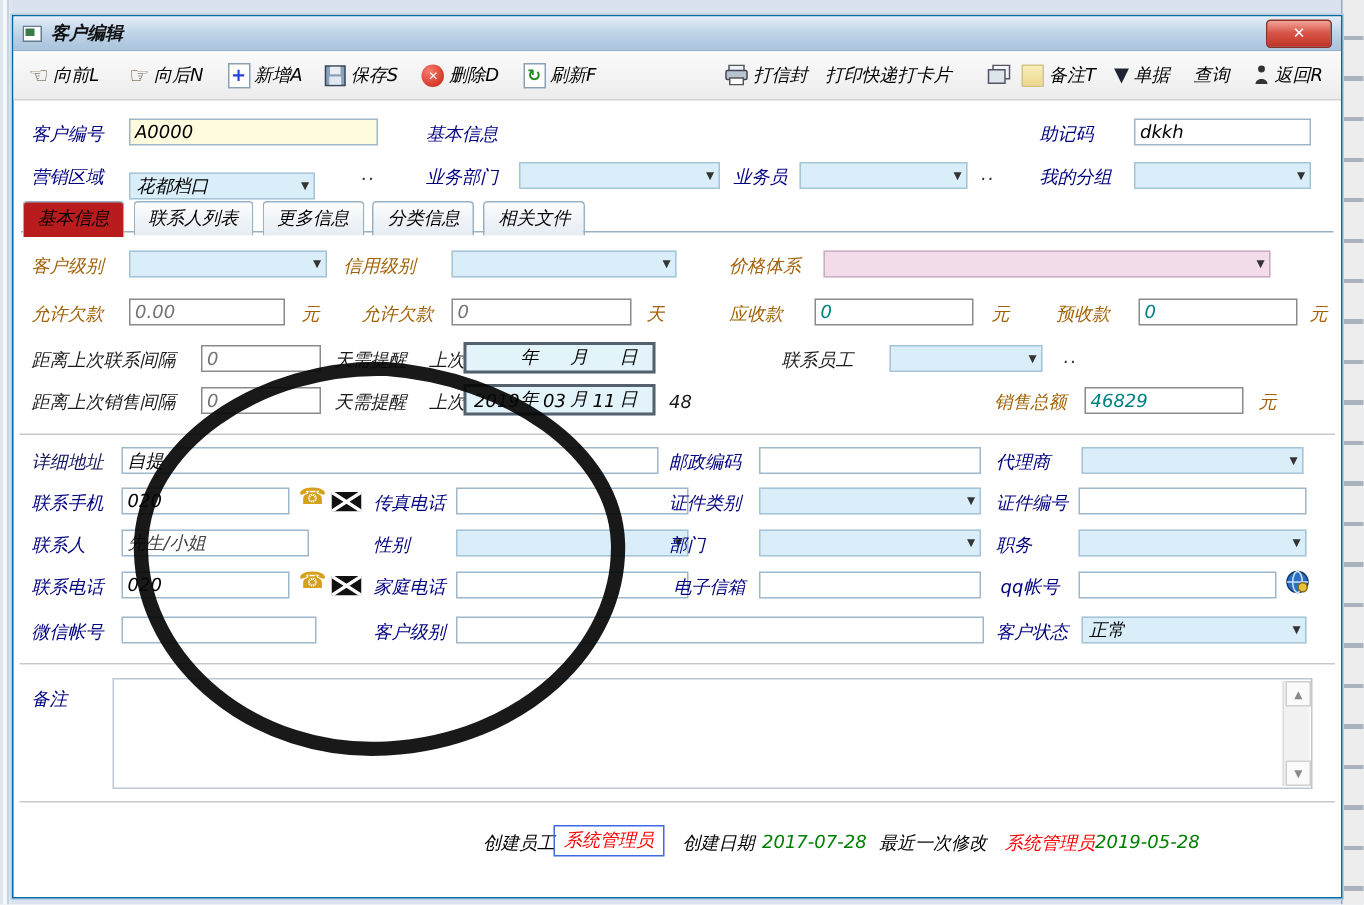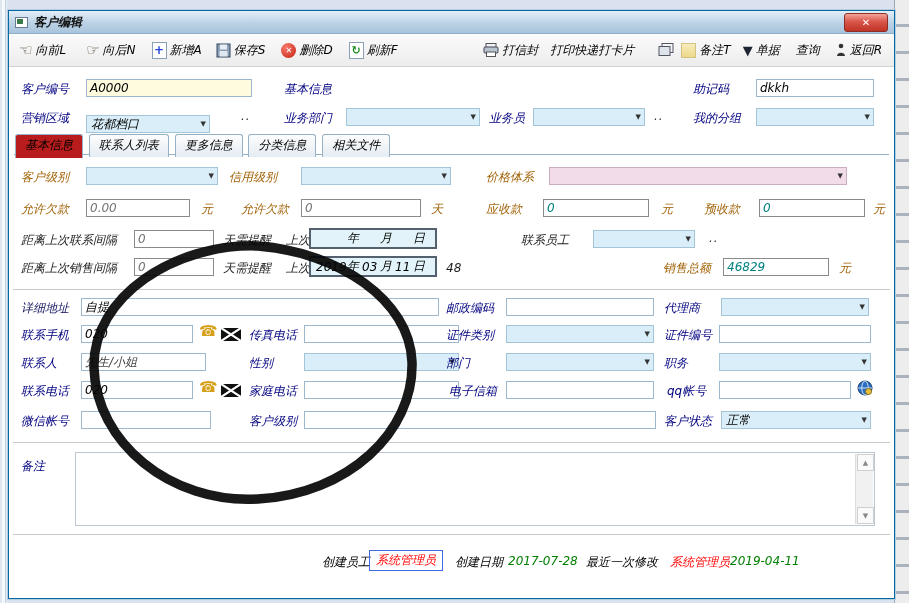--- a/index.html
+++ b/index.html
@@ -352,19 +352,19 @@
   </div>
 
   <div class="abs divider" style="left:4px;right:4px;top:523px"></div>
 
   <span class="abs blk" style="left:313px;top:543px">创建员工</span>
   <span class="abs adminbox" style="left:360px;top:539px">系统管理员</span>
   <span class="abs blk" style="left:446px;top:543px">创建日期</span>
   <span class="abs green" style="left:499px;top:543px">2017-07-28</span>
   <span class="abs blk" style="left:577px;top:543px">最近一次修改</span>
   <span class="abs red" style="left:661px;top:543px">系统管理员</span>
-  <span class="abs green" style="left:721px;top:543px">2019-04-11</span>
+  <span class="abs green" style="left:721px;top:543px">2019-05-28</span>
 
 </div>
 
 <svg class="abs" style="left:0;top:0;pointer-events:none" width="909" height="603">
   <path d="M 258 246 C 338 252, 410 300, 412 362 C 414 432, 348 494, 258 499 C 170 504, 96 442, 94 368 C 92 296, 176 243, 258 246 Z" fill="none" stroke="rgba(5,5,5,0.92)" stroke-width="9.5" stroke-linejoin="round" stroke-linecap="round"></path>
 </svg>
 
 </body></html>

